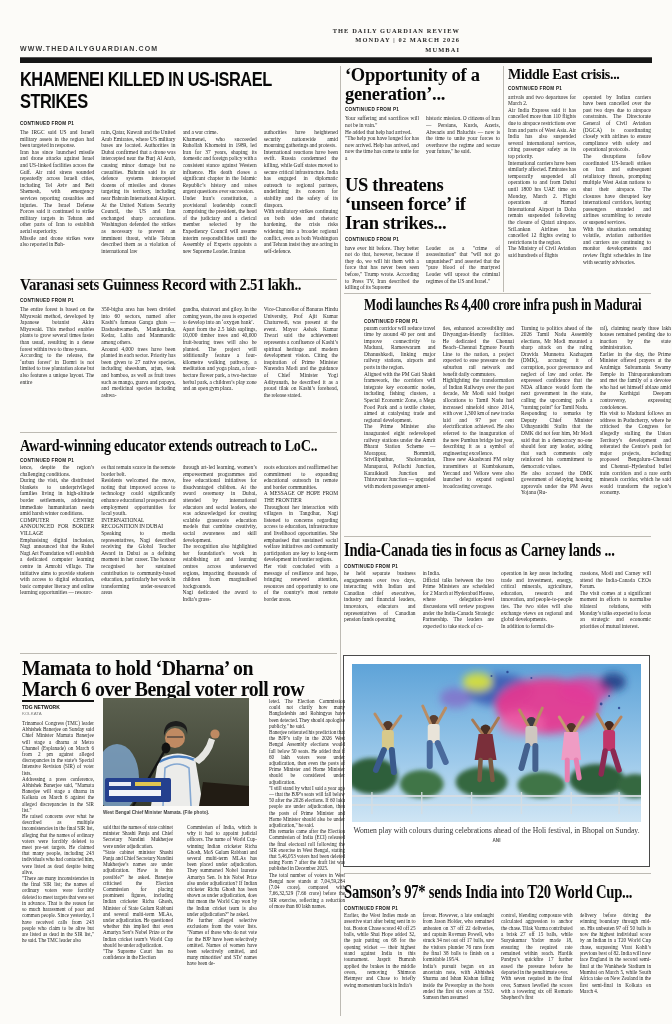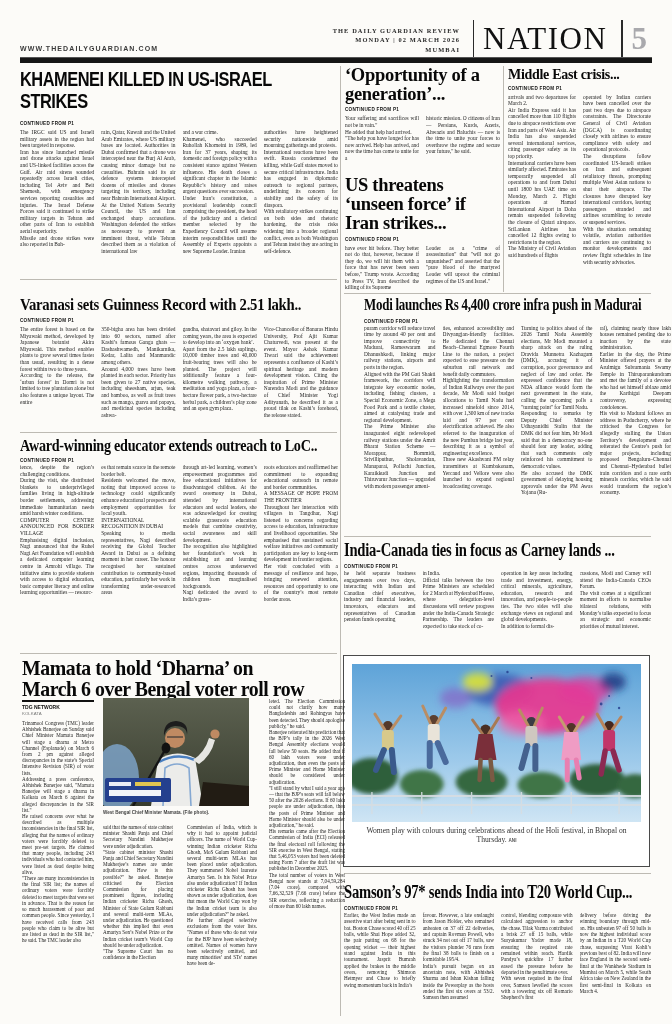--- a/index.html
+++ b/index.html
@@ -45,25 +45,20 @@
 </head>
 <body>
 
 <div class="page">
 
   <div class="site-url">WWW.THEDAILYGUARDIAN.COM</div>
   <div class="masthead">
     <div>THE DAILY GUARDIAN REVIEW</div>
     <div>MONDAY | 02 MARCH 2026</div>
     <div>MUMBAI</div>
-  </div>
-  <div class="nation-box">
-    <div class="nation-title">NATION</div>
-    <div class="nation-rule"></div>
-    <div class="page-num">5</div>
   </div>
   <div class="topbar"></div>
 
   <div class="vrule" style="left:340px;top:66px;width:1px;height:950px;"></div>
   <div class="vrule" style="left:503px;top:66px;width:1px;height:226px;"></div>
   <div class="hrule" style="left:20px;top:279px;width:317px;height:1px;"></div>
   <div class="hrule" style="left:20px;top:432px;width:317px;height:1px;"></div>
   <div class="hrule" style="left:20px;top:653px;width:317px;height:1px;"></div>
   <div class="hrule" style="left:344px;top:293px;width:307px;height:1px;"></div>
   <div class="hrule" style="left:344px;top:536px;width:307px;height:1px;"></div>
@@ -114,21 +109,21 @@
       <div class="col">arrivals and two departures for March 2.
 Air India Express said it has cancelled more than 110 flights due to airspace restrictions over Iran and parts of West Asia. Air India has also suspended several international services, citing passenger safety as its top priority.
 International carriers have been similarly affected. Emirates has temporarily suspended all operations to and from Dubai until 1800 hrs UAE time on Monday, March 2. Flight operations at Hamad International Airport in Doha remain suspended following the closure of Qatari airspace. SriLankan Airlines has cancelled 12 flights owing to restrictions in the region.
 The Ministry of Civil Aviation said hundreds of flights</div>
       <div class="col">operated by Indian carriers have been cancelled over the past two days due to airspace constraints. The Directorate General of Civil Aviation (DGCA) is coordinating closely with airlines to ensure compliance with safety and operational protocols.
 The disruptions follow coordinated US-Israeli strikes on Iran and subsequent retaliatory threats, prompting multiple West Asian nations to shut their airspace. The closures have disrupted key international corridors, leaving passengers stranded and airlines scrambling to reroute or suspend services.
 With the situation remaining volatile, aviation authorities and carriers are continuing to monitor developments and review flight schedules in line with security advisories.</div>
     </div>
   </div>
 
-  <div class="art" style="left:20px;top:296px;width:318px;">
+  <div class="art" style="left:20px;top:276px;width:318px;">
     <div class="hl fit" style="font-size:17px;line-height:1;width:368px;transform:scaleX(0.865);">Varanasi sets Guinness Record with 2.51 lakh..</div>
     <div class="cont" style="margin-top:5px;">CONTINUED FROM P1</div>
     <div class="cols" style="height:112px;">
       <div class="col">The entire forest is based on the Miyawaki method, developed by Japanese botanist Akira Miyawaki. This method enables plants to grow several times faster than usual, resulting in a dense forest within two to three years.
 According to the release, the ‘urban forest’ in Domri is not limited to tree plantation alone but also features a unique layout. The entire</div>
       <div class="col">350-bigha area has been divided into 60 sectors, named after Kashi’s famous Ganga ghats — Dashashwamedh, Manikarnika, Kedar, Lalita and Manmandic among others.
 Around 4,000 trees have been planted in each sector. Priority has been given to 27 native species, including sheesham, arjun, teak and bamboo, as well as fruit trees such as mango, guava and papaya, and medicinal species including ashwa-</div>
       <div class="col">gandha, shatavari and giloy. In the coming years, the area is expected to develop into an ‘oxygen bank’.
 Apart from the 2.5 lakh saplings, 10,000 timber trees and 40,000 fruit-bearing trees will also be planted. The project will additionally feature a four-kilometre walking pathway, a meditation and yoga plaza, a four-hectare flower park, a two-hectare herbal park, a children’s play zone and an open gym plaza.</div>
       <div class="col">Vice-Chancellor of Banaras Hindu University, Prof Ajit Kumar Chaturvedi, was present at the event. Mayor Ashok Kumar Tiwari said the achievement represents a confluence of Kashi’s spiritual heritage and modern development vision. Citing the inspiration of Prime Minister Narendra Modi and the guidance of Chief Minister Yogi Adityanath, he described it as a proud tilak on Kashi’s forehead, the release stated.</div>
@@ -282,21 +277,21 @@
 
         <g transform="translate(258,62)">
             <circle r="5" fill="#46281e"></circle>
             <path d="M-3 4 L-12 -12 M3 4 L12 -9" stroke="#b9845c" stroke-width="3"></path>
             <rect x="-6" y="4" width="12" height="21" rx="3" fill="#c2366a"></rect>
             <path d="M-4 25 L-8 48 M4 25 L10 44" stroke="#8c2a52" stroke-width="5.5"></path>
           </g>
       </g>
     </svg>
     <div class="photo-cap">
-      <span>Women play with colours during celebrations ahead of the Holi festival, in Bhopal on Thursday.</span>
+      <span>Women play with colours during celebrations ahead of the Holi festival, in Bhopal on Sunday.</span>
       <span class="photo-credit">ANI</span>
     </div>
   </div>
 
   <div class="art" style="left:344px;top:883px;width:307px;">
     <div class="hl fit" style="font-size:18px;line-height:1;width:378px;transform:scaleX(0.812);">Samson’s 97* sends India into T20 World Cup...</div>
     <div class="cont" style="margin-top:5px;margin-bottom:1px;">CONTINUED FROM P1</div>
     <div class="cols" style="height:100px;">
       <div class="col" style="font-size:5.2px;">Earlier, the West Indies made an assertive start after being sent in to bat. Boston Chase scored 40 off 25 balls, while Shai Hope added 32, the pair putting on 68 for the opening wicket — their highest stand against India in this tournament. Jasprit Bumrah applied the brakes in the middle overs, removing Shimron Hetmyer and Chase to briefly swing momentum back in India’s</div>
       <div class="col" style="font-size:5.2px;">favour. However, a late onslaught from Jason Holder, who remained unbeaten on 37 off 22 deliveries, and captain Rovman Powell, who struck 34 not out off 17 balls, saw the visitors plunder 76 runs from the final 38 balls to finish on a formidable 195/4.

